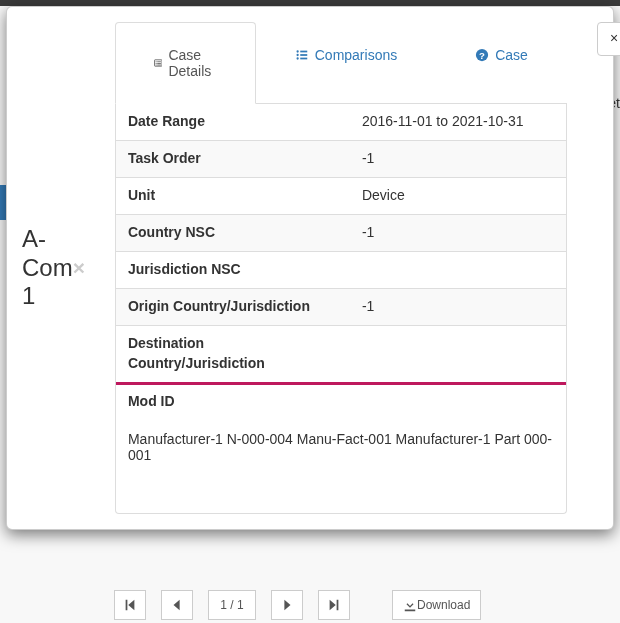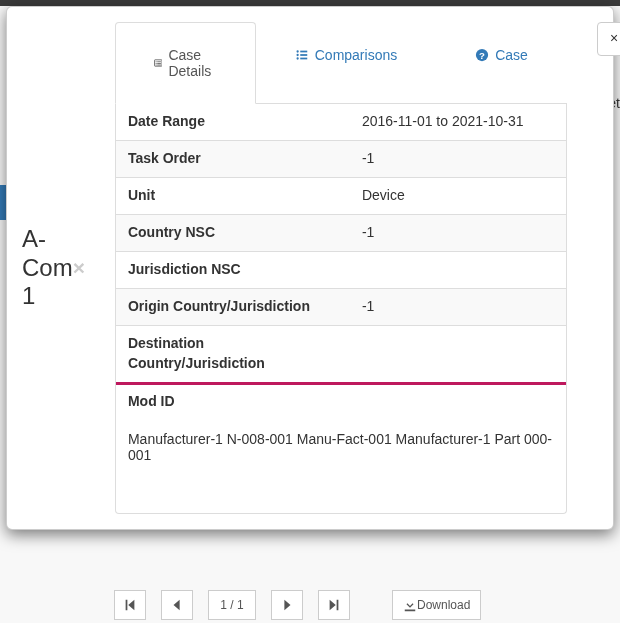--- a/index.html
+++ b/index.html
@@ -167,21 +167,21 @@
                 <td>-1</td>
               </tr>
               <tr>
                 <td class="k">Destination Country/Jurisdiction</td>
                 <td></td>
               </tr>
             </tbody>
         </table>
         <div class="mod-block">
           <div class="mod-label">Mod ID</div>
-          <div class="mod-text">Manufacturer-1 N-008-001 Manu-Fact-001 Manufacturer-1 Part 000-001</div>
+          <div class="mod-text">Manufacturer-1 N-000-004 Manu-Fact-001 Manufacturer-1 Part 000-001</div>
         </div>
       </div>
     </div>
 
     <div class="modal-footer">
       <button class="btn">
         <span>×</span>
         <span>Close</span>
       </button>
     </div>

